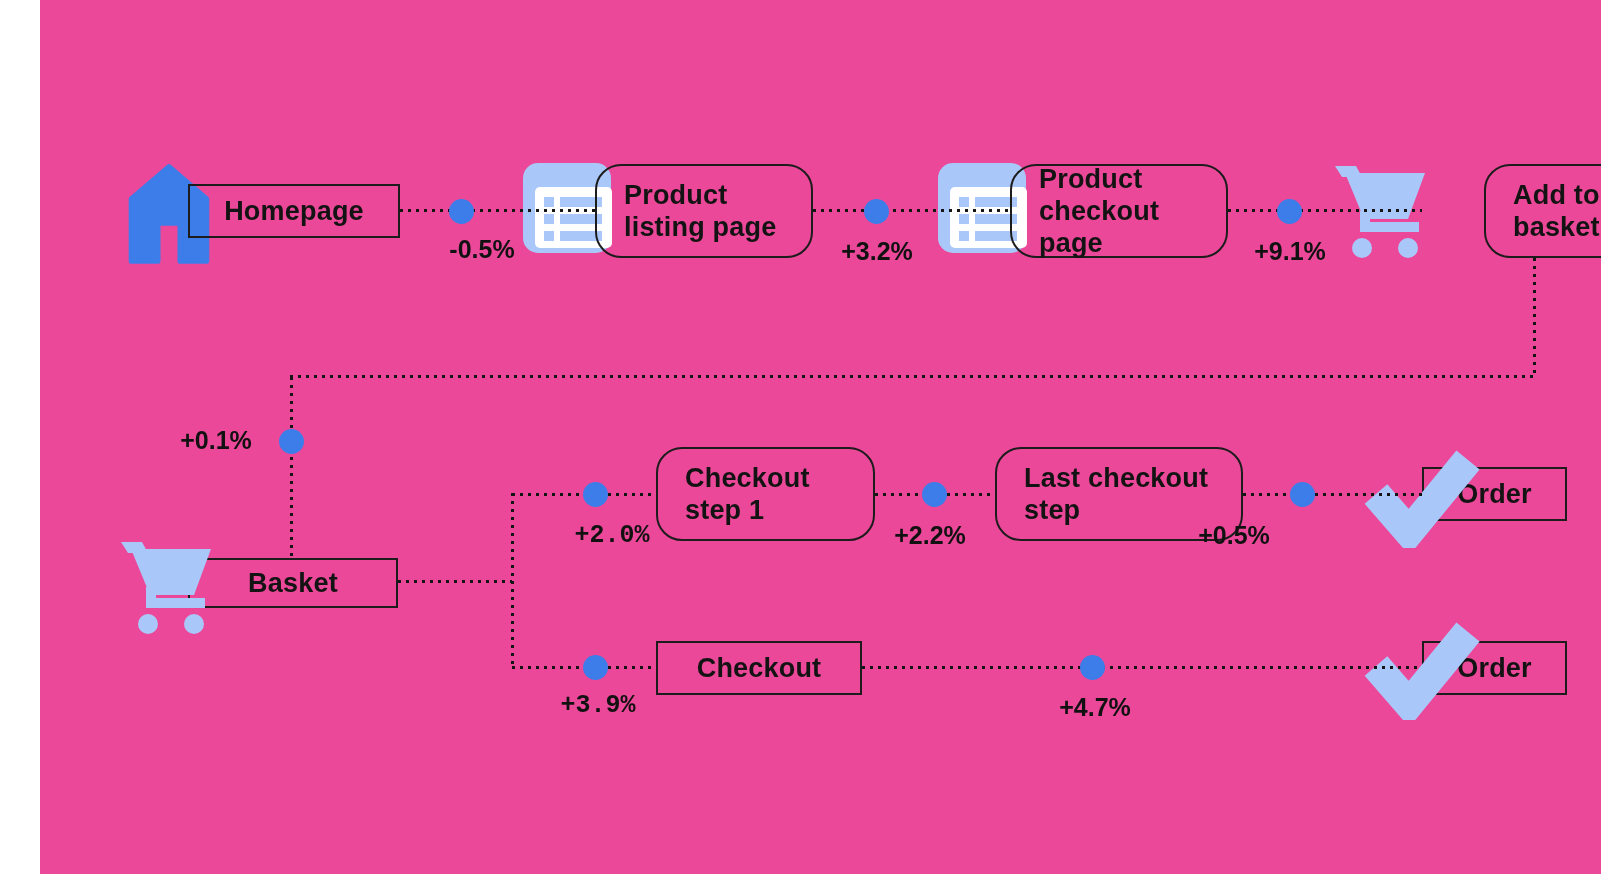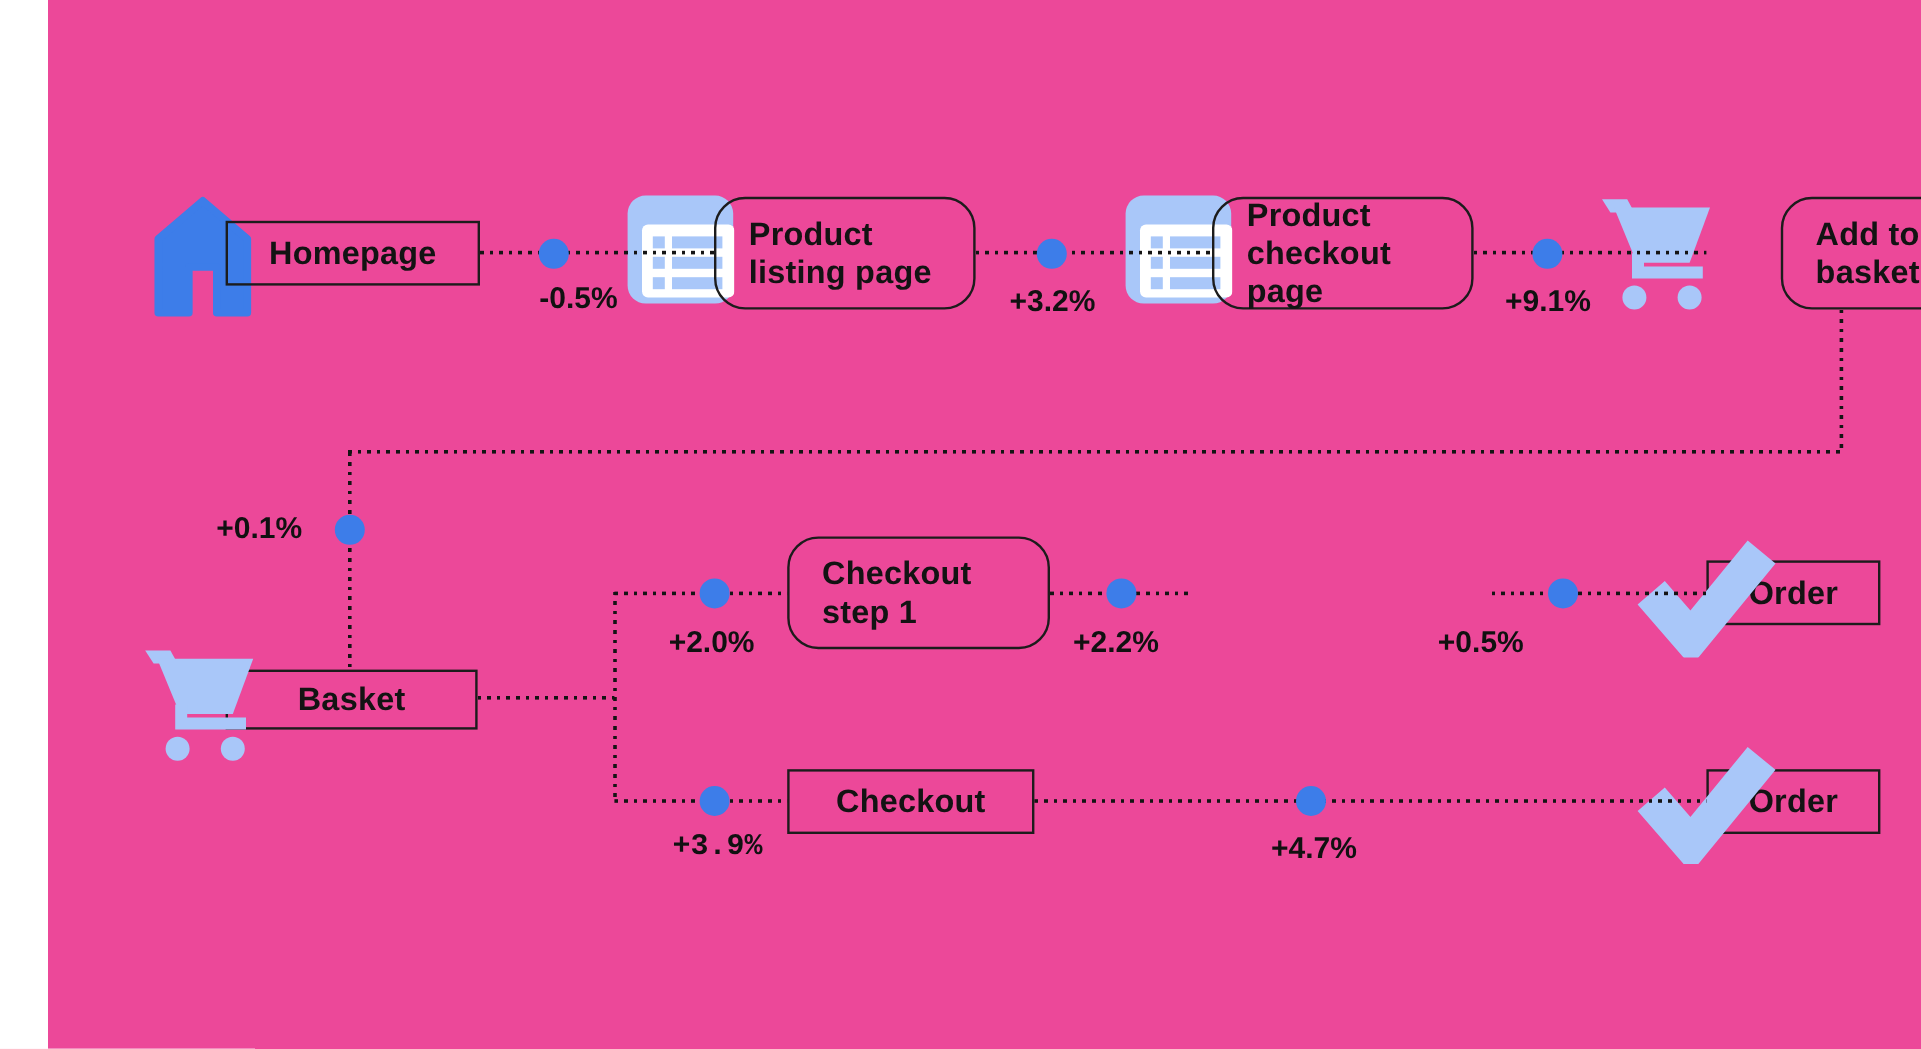--- a/index.html
+++ b/index.html
@@ -155,20 +155,26 @@
     <span>Basket</span>
   </div>
 
   <div class="box left" style="left:616px;top:447px;width:219px;height:94px;">
     <div class="twoline">
       <div>Checkout</div>
       <div>step 1</div>
     </div>
   </div>
 
+  <div class="box left" style="left:955px;top:447px;width:248px;height:94px;">
+    <div class="twoline">
+      <div>Last checkout</div>
+      <div>step</div>
+    </div>
+  </div>
 
   <div class="box center" style="left:1382px;top:467px;width:145px;height:54px;">
     <span>Order</span>
   </div>
 
   <div class="box center" style="left:616px;top:641px;width:206px;height:54px;">
     <span>Checkout</span>
   </div>
 
   <div class="box center" style="left:1382px;top:641px;width:145px;height:54px;">
@@ -182,19 +188,19 @@
   <div class="dot" style="left:543px;top:482px;"></div>
   <div class="dot" style="left:882px;top:482px;"></div>
   <div class="dot" style="left:1250px;top:482px;"></div>
   <div class="dot" style="left:543px;top:655px;"></div>
   <div class="dot" style="left:1040px;top:655px;"></div>
 
   <div class="pct" style="left:442px;top:235px;">-0.5%</div>
   <div class="pct" style="left:837px;top:237px;">+3.2%</div>
   <div class="pct" style="left:1250px;top:237px;">+9.1%</div>
   <div class="pct" style="left:176px;top:426px;">+0.1%</div>
-  <div class="pct" style="left:553px;top:521px;">+2.0%</div>
+  <div class="pct" style="left:572px;top:521px;font-family:Liberation Mono, monospace;">+2.0%</div>
   <div class="pct" style="left:890px;top:521px;">+2.2%</div>
   <div class="pct" style="left:1194px;top:521px;">+0.5%</div>
   <div class="pct" style="left:558px;top:691px;font-family:Liberation Mono, monospace;">+3.9%</div>
   <div class="pct" style="left:1055px;top:693px;">+4.7%</div>
 
 </div>
 
 </body></html>

